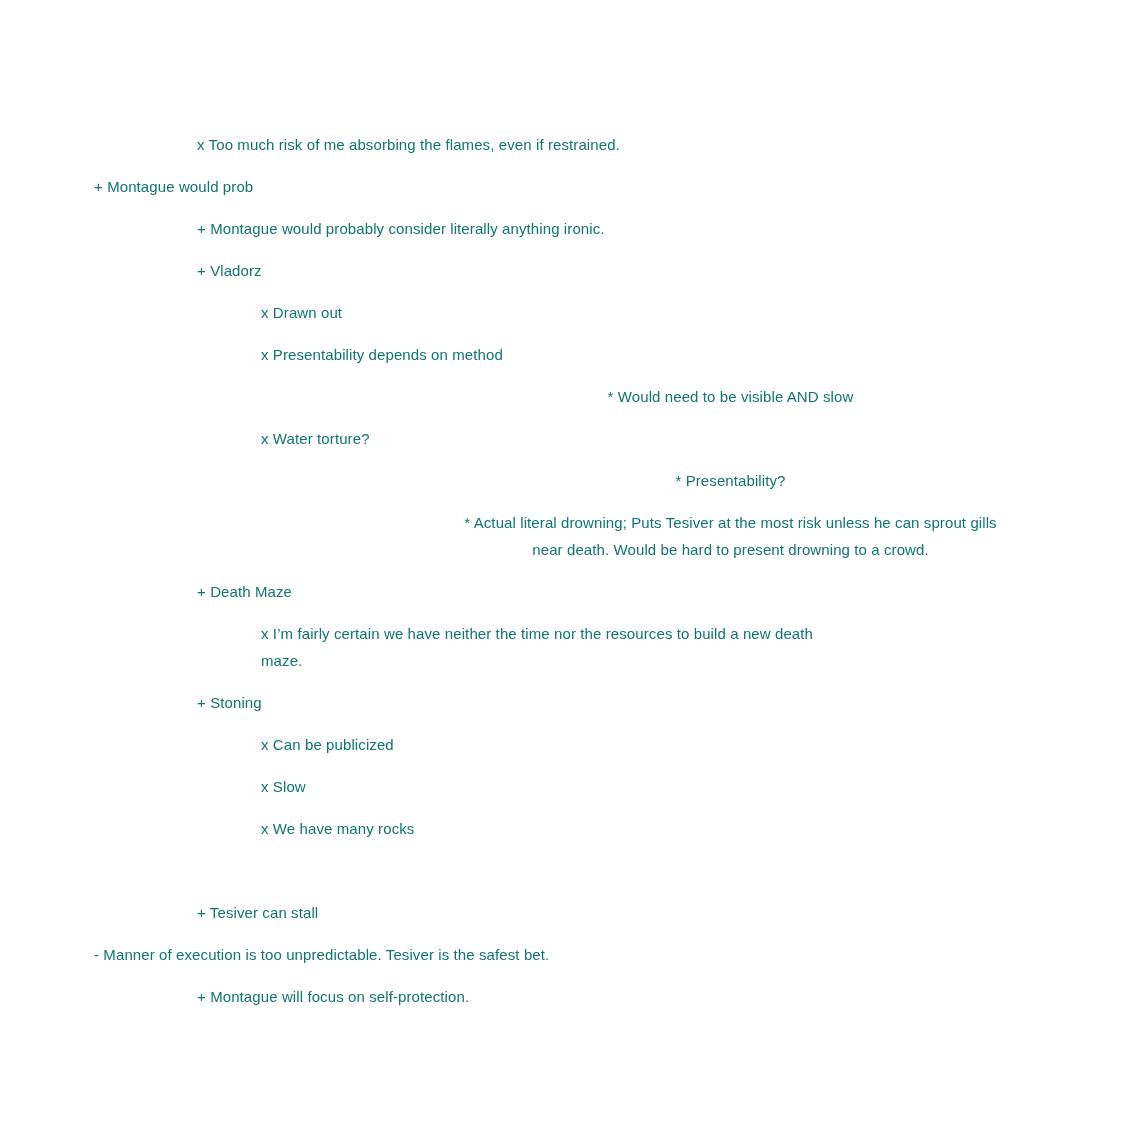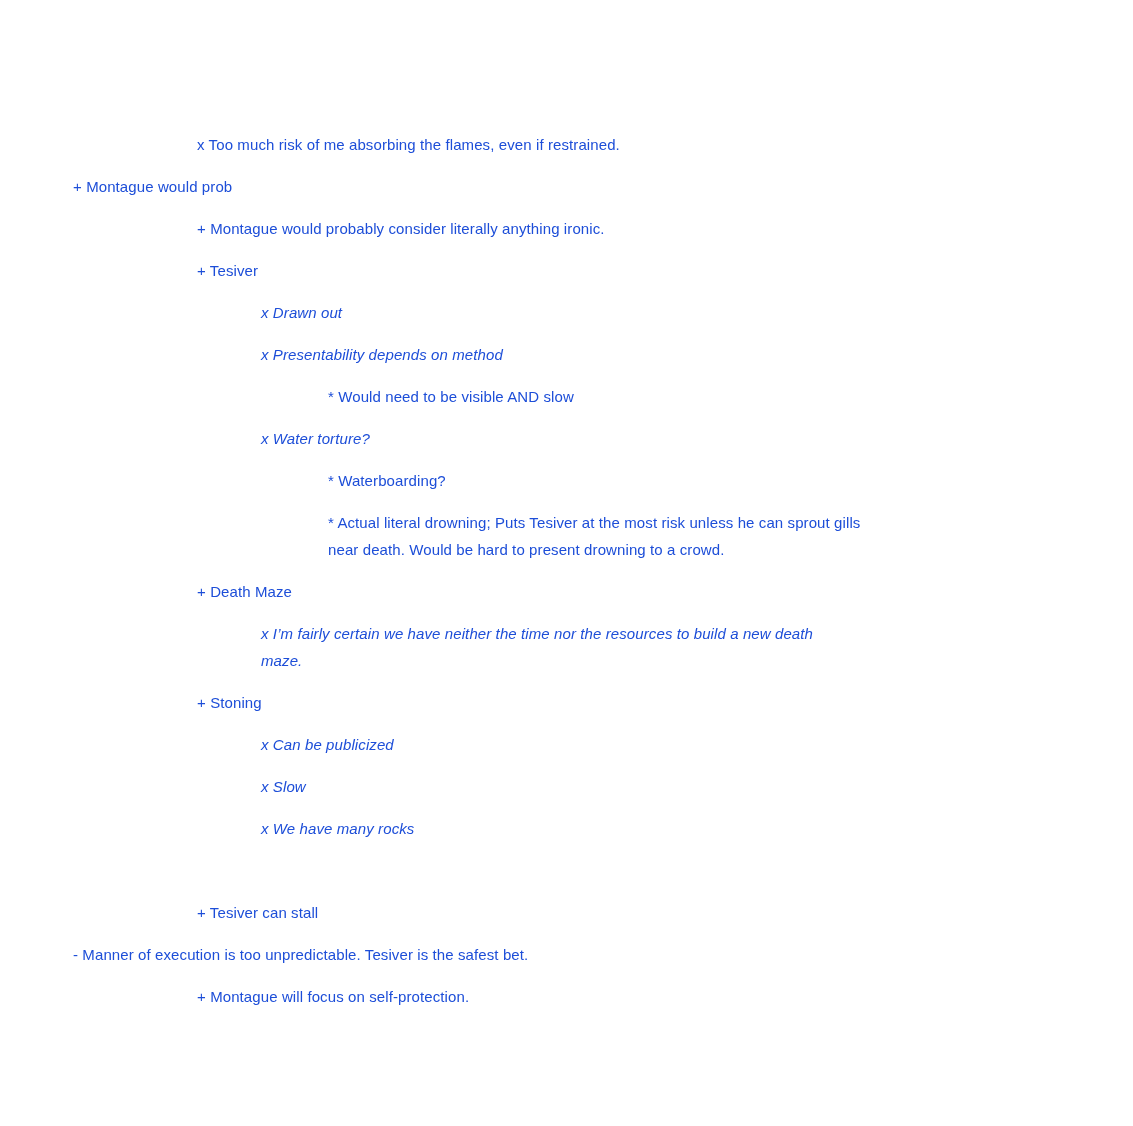--- a/index.html
+++ b/index.html
@@ -10,48 +10,48 @@
     overflow: hidden;
     box-sizing: border-box;
   }
   .page {
     width: 100%;
     height: 100%;
     box-sizing: border-box;
     padding-top: 131px;
     font-family: "Liberation Sans", sans-serif;
     font-size: 15px;
-    color: #1d4ed8;
+    color: #0f766e;
   }
   .para {
     margin: 0 0 15px 0;
     line-height: 27px;
     min-height: 27px;
     white-space: pre-line;      
     letter-spacing: 0.1px;
   }
-  .indent-1 { padding-left: 73px; }
+  .indent-1 { padding-left: 94px; }
   .indent-2 { padding-left: 197px; }
-  .indent-3 { padding-left: 261px; font-style: italic; }
-  .indent-4 { padding-left: 328px; }
+  .indent-3 { padding-left: 261px; }
+  .indent-4 { padding-left: 328px; text-align: center; }
 </style>
 </head>
 <body>
 
 <main class="page">
 
 <p class="para indent-2">x Too much risk of me absorbing the flames, even if restrained.</p>
     <p class="para indent-1">+ Montague would prob</p>
     <p class="para indent-2">+ Montague would probably consider literally anything ironic.</p>
-    <p class="para indent-2">+ Tesiver</p>
+    <p class="para indent-2">+ Vladorz</p>
     <p class="para indent-3">x Drawn out</p>
     <p class="para indent-3">x Presentability depends on method</p>
     <p class="para indent-4">* Would need to be visible AND slow</p>
     <p class="para indent-3">x Water torture?</p>
-    <p class="para indent-4">* Waterboarding?</p>
+    <p class="para indent-4">* Presentability?</p>
     <p class="para indent-4">* Actual literal drowning; Puts Tesiver at the most risk unless he can sprout gills
 near death. Would be hard to present drowning to a crowd.</p>
     <p class="para indent-2">+ Death Maze</p>
     <p class="para indent-3">x I’m fairly certain we have neither the time nor the resources to build a new death
 maze.</p>
     <p class="para indent-2">+ Stoning</p>
     <p class="para indent-3">x Can be publicized</p>
     <p class="para indent-3">x Slow</p>
     <p class="para indent-3">x We have many rocks</p>
     <p class="para indent-1"></p>

